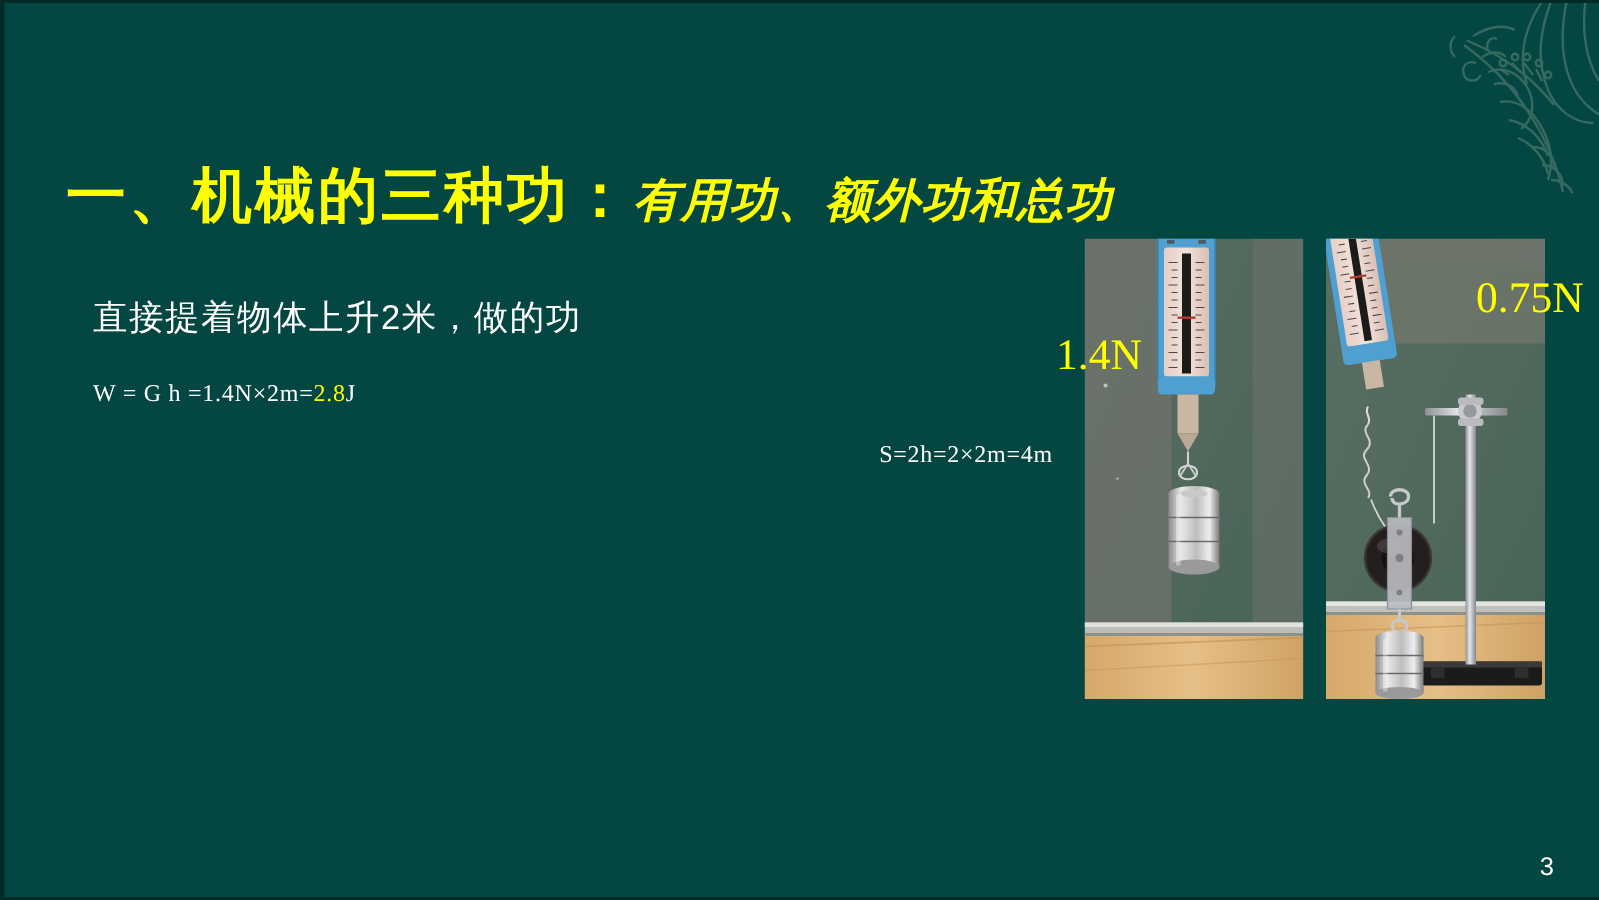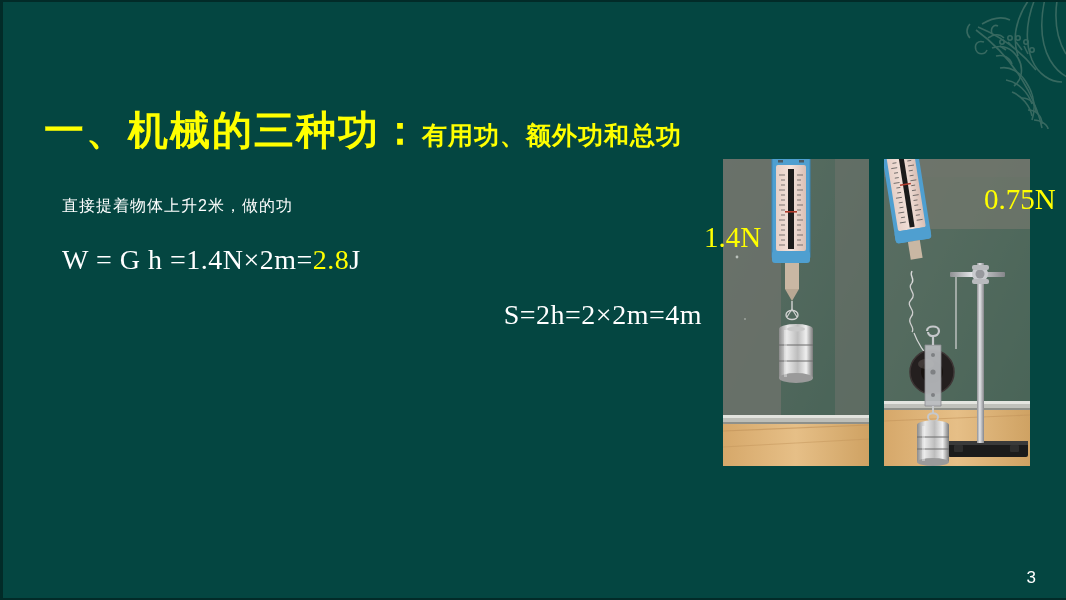--- a/index.html
+++ b/index.html
@@ -47,47 +47,48 @@
     z-index: 10;
   }
   .title-main {
     font-size: 40px;
     font-weight: bold;
     color: #FFFF00;
     letter-spacing: 2px;
     vertical-align: baseline;
   }
   .title-sub {
-    font-size: 25px;
+    font-size: 31px;
     font-weight: bold;
     color: #FFFF00;
     letter-spacing: 1px;
     vertical-align: baseline;
+    font-style: italic;
   }
 
   
   #body-block {
     position: absolute;
     left: 62px;
     top: 196px;
     width: 640px;
     z-index: 10;
   }
   .line {
     color: #FFFFFF;
     white-space: nowrap;
   }
   .line.cn {
     font-family: "Liberation Sans", sans-serif;
-    font-size: 16px;
+    font-size: 23px;
     letter-spacing: 1px;
   }
   .line.formula {
     font-family: "Liberation Serif", serif;
-    font-size: 28px;
+    font-size: 16px;
     letter-spacing: 0.5px;
   }
   .hl {
     color: #FFFF00;
   }
   .sp-0 { margin-bottom: 27px; }
   .sp-1 { margin-bottom: 23px; }
   .sp-2 { margin-bottom: 30px; }
   .sp-3 { margin-bottom: 26px; text-align: right; }
   .sp-4 { margin-bottom: 36px; }

